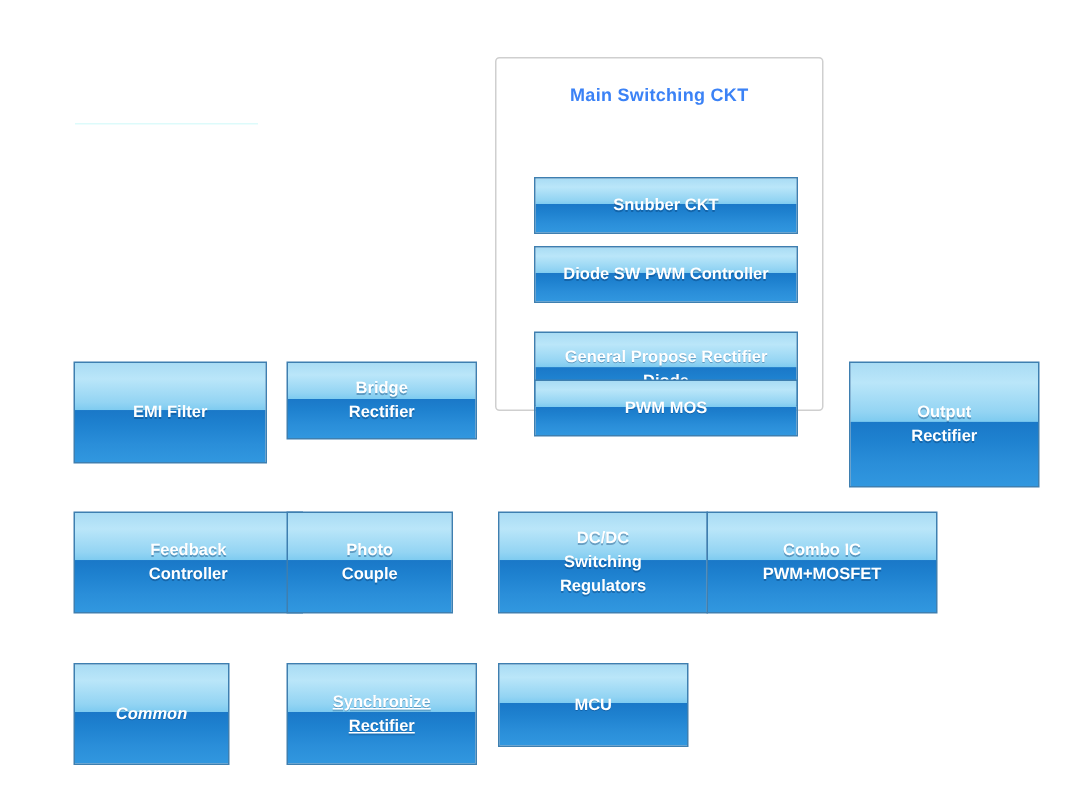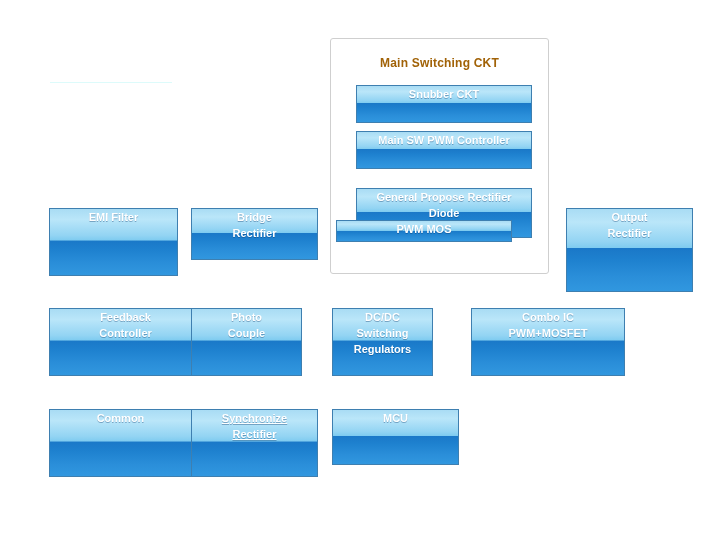--- a/index.html
+++ b/index.html
@@ -52,63 +52,65 @@
     background: linear-gradient(to bottom,
         #a9dcf4 0%,
         #bae6f9 16%,
         #93d4f3 40%,
         #7ecbf0 47.5%,
         #1a78c8 48%,
         #1e81cf 62%,
         #2a8ed9 82%,
         #3197df 100%);
     display: flex;
+    align-items: center;
     justify-content: center;
     text-align: center;
     color: #ffffff;
     font-weight: bold;
     font-size: 11px;
     line-height: 16px;
     font-family: "Liberation Sans", sans-serif;
     text-shadow: 0 1px 0 rgba(0, 50, 100, 0.35);
     padding: 0 3px;
+    margin-top: 33px;
   }
   .block .label {
     display: block;
     width: 100%;
     white-space: pre-line;
   }
   
   .block.inner {
     font-size: 11px;
   }
 </style>
 </head>
 <body>
 
 <div id="canvas" style="width: 720px; height: 540px; background: rgb(255, 255, 255);">
 
   <div class="hairline" style="left: 50px; top: 82px; width: 122px; height: 1px; background: rgb(221, 251, 251);"></div>
 
   <div class="group-panel" style="left: 330px; top: 38px; width: 219px; height: 236px; border-color: rgb(207, 207, 207); background: rgb(255, 255, 255);">
-    <div class="group-title" style="top: 17px; color: #a16207;">Main Switching CKT</div>
+    <div class="group-title" style="top: 17px; color: #3b82f6;">Main Switching CKT</div>
   </div>
 
   <div id="inner-blocks">
       <div class="block inner" style="left: 356px; top: 85px; width: 176px; height: 38px;">
         <span class="label">Snubber CKT</span>
       </div>
       <div class="block inner" style="left: 356px; top: 131px; width: 176px; height: 38px;">
-        <span class="label">Main SW PWM Controller</span>
+        <span class="label">Diode SW PWM Controller</span>
       </div>
       <div class="block inner" style="left: 356px; top: 188px; width: 176px; height: 50px;">
         <span class="label">General Propose Rectifier
 Diode</span>
       </div>
-      <div class="block inner" style="left: 336px; top: 220px; width: 176px; height: 22px;">
+      <div class="block inner" style="left: 356px; top: 220px; width: 176px; height: 38px;">
         <span class="label">PWM MOS</span>
       </div>
     </div>
 
   <div id="outer-blocks">
       <div class="block" style="left: 49px; top: 208px; width: 129px; height: 68px;">
         <span class="label">EMI Filter</span>
       </div>
       <div class="block" style="left: 191px; top: 208px; width: 127px; height: 52px;">
         <span class="label">Bridge
@@ -119,30 +121,30 @@
 Rectifier</span>
       </div>
       <div class="block" style="left: 49px; top: 308px; width: 153px; height: 68px;">
         <span class="label">Feedback
 Controller</span>
       </div>
       <div class="block" style="left: 191px; top: 308px; width: 111px; height: 68px;">
         <span class="label">Photo
 Couple</span>
       </div>
-      <div class="block" style="left: 332px; top: 308px; width: 101px; height: 68px;">
+      <div class="block" style="left: 332px; top: 308px; width: 140px; height: 68px;">
         <span class="label">DC/DC
 Switching
 Regulators</span>
       </div>
       <div class="block" style="left: 471px; top: 308px; width: 154px; height: 68px;">
         <span class="label">Combo IC
 PWM+MOSFET</span>
       </div>
-      <div class="block" style="left: 49px; top: 409px; width: 143px; height: 68px;">
+      <div class="block" style="left: 49px; top: 409px; width: 104px; height: 68px; font-style: italic;">
         <span class="label">Common</span>
       </div>
       <div class="block" style="left: 191px; top: 409px; width: 127px; height: 68px; text-decoration: underline;">
         <span class="label">Synchronize
 Rectifier</span>
       </div>
       <div class="block" style="left: 332px; top: 409px; width: 127px; height: 56px;">
         <span class="label">MCU</span>
       </div>
     </div>

